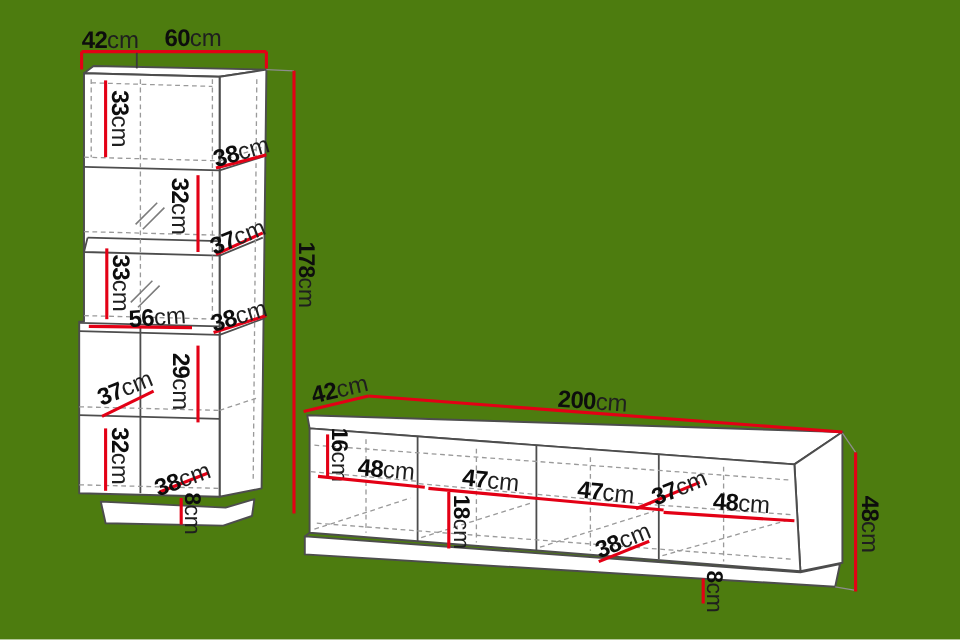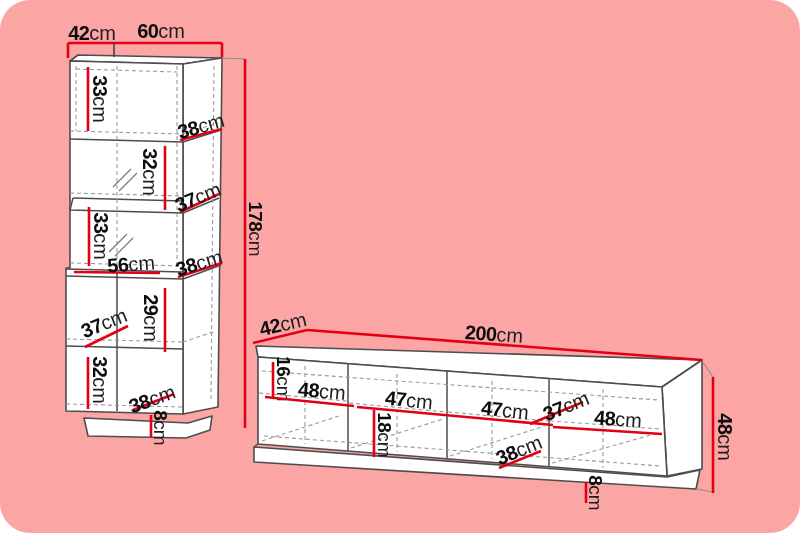--- a/index.html
+++ b/index.html
@@ -1,16 +1,16 @@
 <!DOCTYPE html>
 <html><head>
 <meta charset="utf-8">
 <style>
   html,body{margin:0;padding:0;background:#ffffff;}
-  .stage{position:relative;width:800px;height:533px;background:#fca5a5;overflow:hidden;border-radius:30px;}
+  .stage{position:relative;width:800px;height:533px;background:#4d7c0f;overflow:hidden;}
   svg{display:block;}
   .outline{fill:#ffffff;stroke:#4d4d4d;stroke-width:1.6;stroke-linejoin:round;}
   .edge{fill:none;stroke:#4d4d4d;stroke-width:1.5;}
   .hidden-edge{fill:none;stroke:#9a9a9a;stroke-width:1.1;stroke-dasharray:4 3;}
   .glass{fill:none;stroke:#7c7c7c;stroke-width:1.3;}
   .dim{fill:none;stroke:#e30015;stroke-width:2.6;}
   .ext{fill:none;stroke:#8d8d8d;stroke-width:1.1;}
   .tick-dark{fill:none;stroke:#3a3a3a;stroke-width:1.5;}
   .lbl{font-family:"Liberation Sans","DejaVu Sans",sans-serif;font-size:20px;fill:#0d0d0d;text-anchor:middle;}
   .lbl .v{font-weight:800;letter-spacing:-0.6px;}

